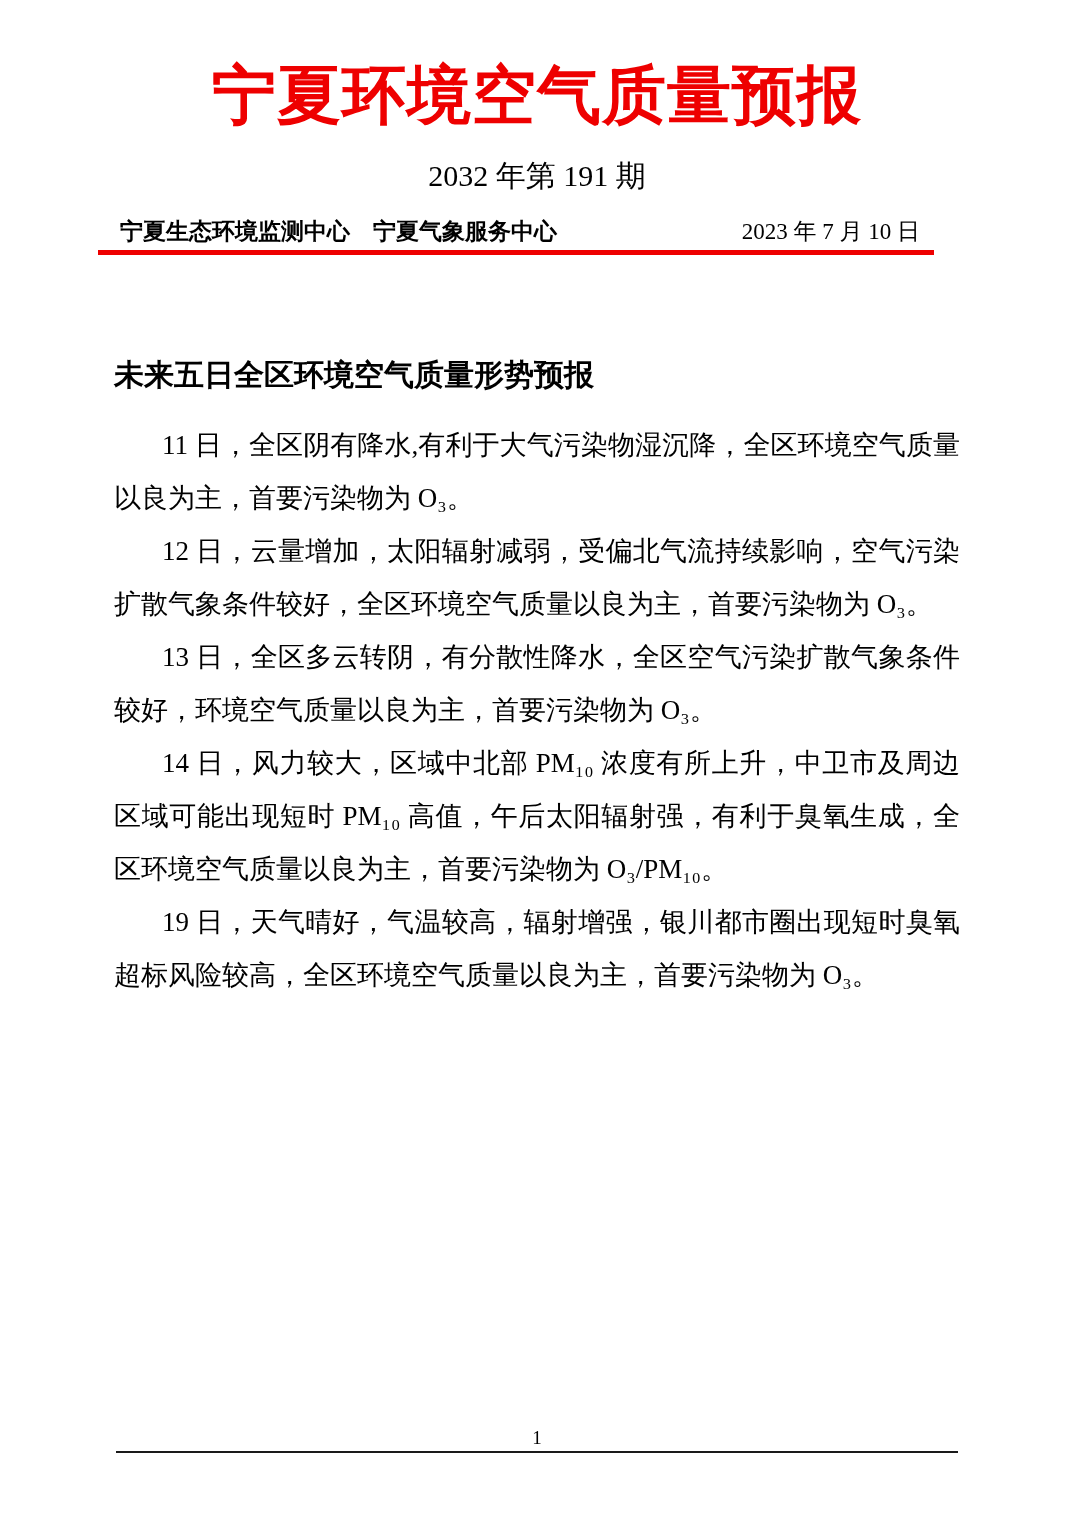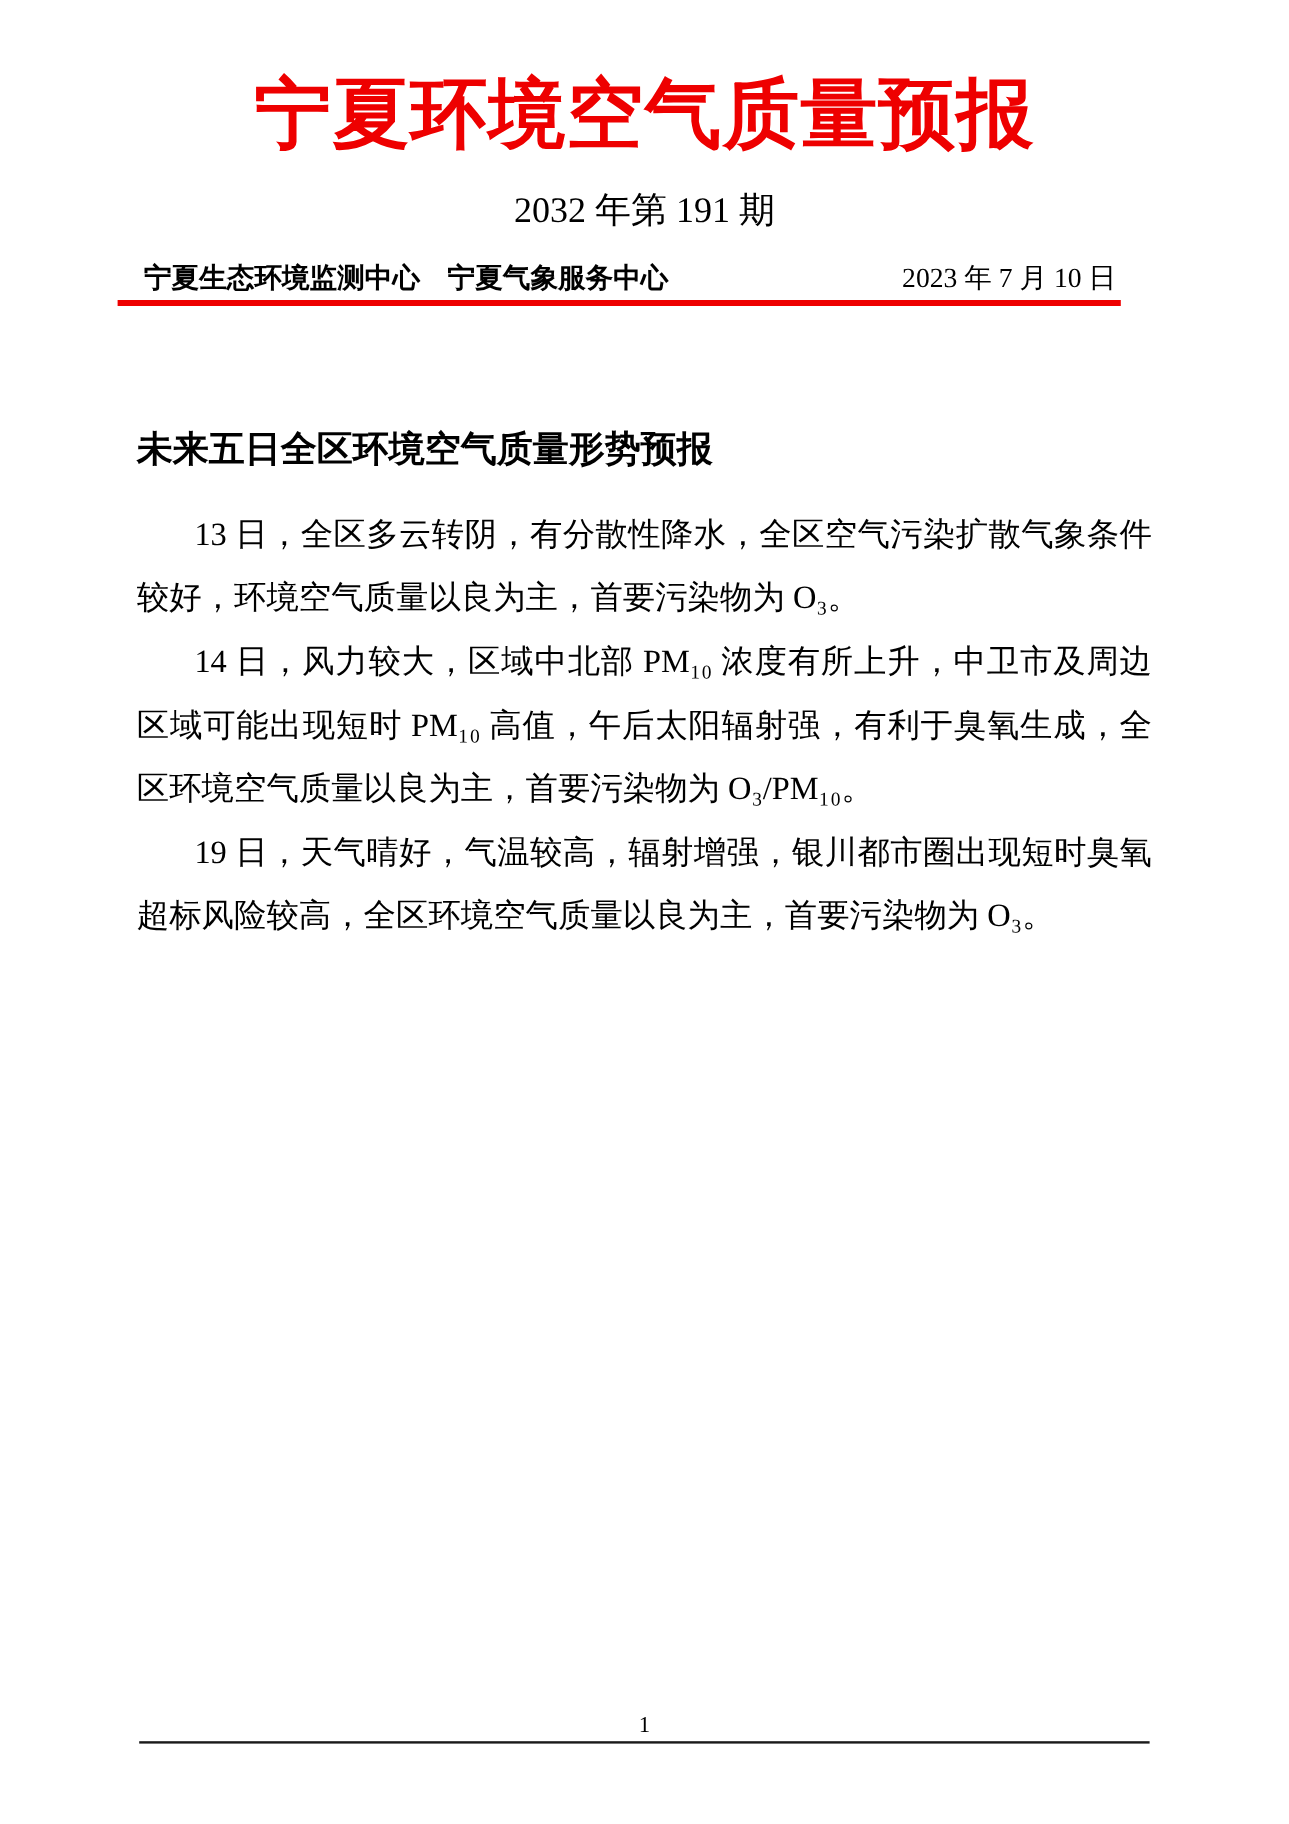--- a/index.html
+++ b/index.html
@@ -46,21 +46,21 @@
     font-size:23px;
     line-height:32px;
   }
   .publishers{
     font-weight:bold;
     margin-left:6px;
     white-space:nowrap;
   }
   .pub-date{
     font-weight:normal;
-    margin-right:30px;
+    margin-right:40px;
     white-space:nowrap;
   }
   .red-rule{
     height:5px;
     background:var(--accent);
     margin:2px 26px 0 -16px;
   }
   .section-heading{
     margin-top:100px;
     text-align:left;
@@ -108,20 +108,22 @@
   <div class="header-row">
     <span class="publishers">宁夏生态环境监测中心　宁夏气象服务中心</span>
     <span class="pub-date">2023 年 7 月 10 日</span>
   </div>
 
   <div class="red-rule"></div>
 
   <h2 class="section-heading">未来五日全区环境空气质量形势预报</h2>
 
   <main class="doc-body">
+    <p class="body-para">11 日，全区阴有降水,有利于大气污染物湿沉降，全区环境空气质量以良为主，首要污染物为 O₃。</p>
+    <p class="body-para">12 日，云量增加，太阳辐射减弱，受偏北气流持续影响，空气污染扩散气象条件较好，全区环境空气质量以良为主，首要污染物为 O₃。</p>
     <p class="body-para">13 日，全区多云转阴，有分散性降水，全区空气污染扩散气象条件较好，环境空气质量以良为主，首要污染物为 O₃。</p>
     <p class="body-para">14 日，风力较大，区域中北部 PM₁₀ 浓度有所上升，中卫市及周边区域可能出现短时 PM₁₀ 高值，午后太阳辐射强，有利于臭氧生成，全区环境空气质量以良为主，首要污染物为 O₃/PM₁₀。</p>
     <p class="body-para">19 日，天气晴好，气温较高，辐射增强，银川都市圈出现短时臭氧超标风险较高，全区环境空气质量以良为主，首要污染物为 O₃。</p>
   </main>
 
   <div class="page-number">1</div>
 
   <div class="footer-rule"></div>
 
 </div>

